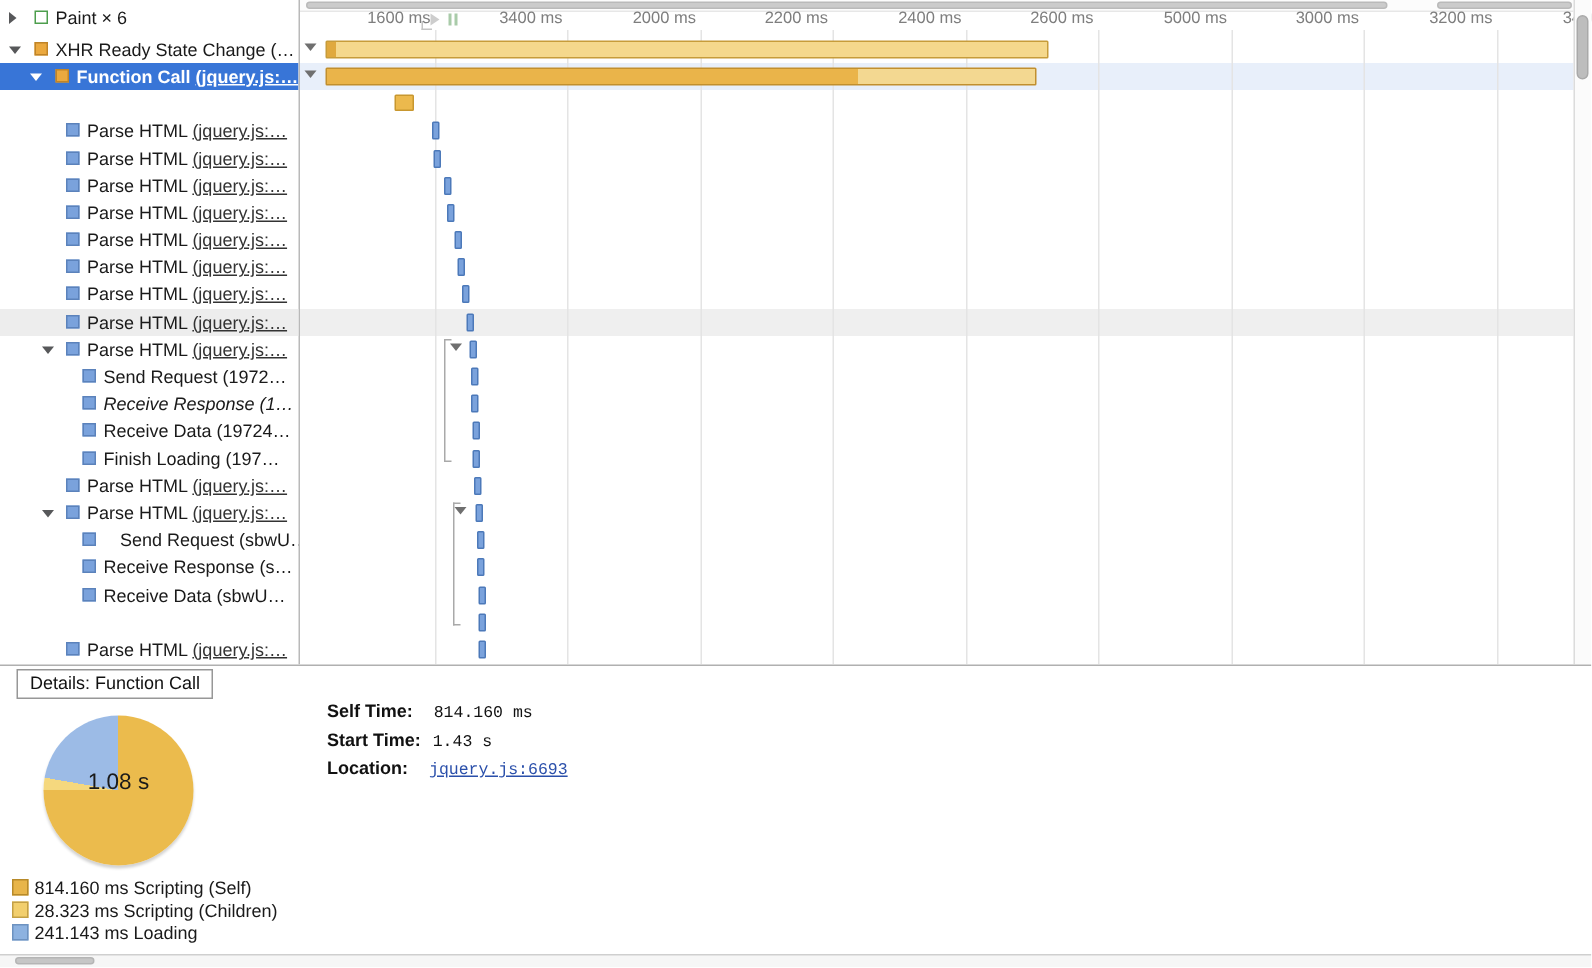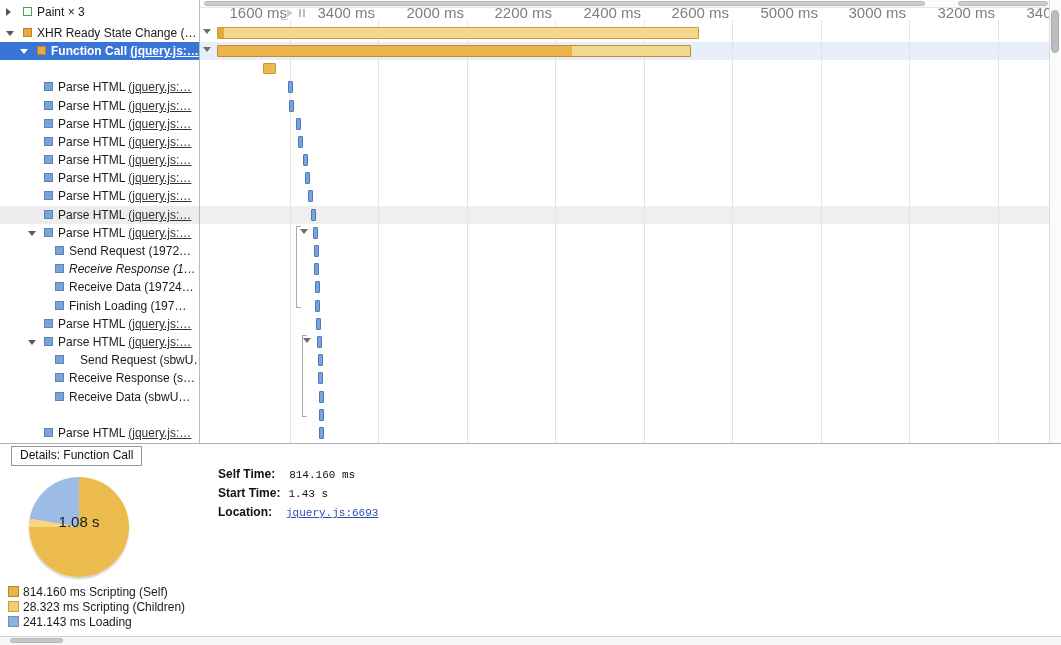--- a/index.html
+++ b/index.html
@@ -20,21 +20,21 @@
   .tri{position:absolute;width:0;height:0;}
   .tri-d{top:7px;border-left:4px solid transparent;border-right:4px solid transparent;border-top:5px solid #57585a;}
   .tri-r{top:5px;border-top:4px solid transparent;border-bottom:4px solid transparent;border-left:5px solid #57585a;}
   .t-row.sel .tri-d{border-top-color:#fff;}
 
   
   #graph{position:absolute;left:200px;top:0;width:861px;height:443px;background:#fff;overflow:hidden;}
   #hstrip{position:absolute;left:0;top:0;right:12px;height:7px;background:#fcfcfc;border-bottom:1px solid #e7e7e7;}
   .hthumb{position:absolute;top:1px;height:5px;border-radius:3px;background:#cbcbcb;border:1px solid #bababa;box-sizing:border-box;}
   .r-lbl{position:absolute;top:6px;width:72px;height:13px;line-height:13px;text-align:right;
-         font-size:15px;color:#7e7e7e;}
+         font-size:11px;color:#7e7e7e;}
   .gline{position:absolute;top:20px;height:423px;width:1px;background:#e4e4e4;}
   .band{position:absolute;left:0;right:12px;height:18px;}
   .band.sel{background:#e8effa;}
   .band.hl{background:#efefef;}
   .bar{position:absolute;box-sizing:border-box;border-radius:1px;}
   .bar-xhr{border:1px solid #c79c3a;background:#f5d88c;}
   .bar-xhr .lead{position:absolute;left:0;top:0;bottom:0;background:#e0a93e;}
   .bar-fc{border:1px solid #c18f2e;display:flex;}
   .bar-fc .solid{background:#eab44a;height:100%;}
   .bar-fc .lite{background:#f3d891;height:100%;flex:1;}
@@ -73,21 +73,21 @@
 </style>
 </head>
 <body>
 
 <div id="app">
 
   <div id="sidebar">
       <div class="t-row" style="top: 3px;">
         <div class="tri tri-r" style="left: 6px;"></div>
         <div class="icn" style="left: 23px; background: rgb(255, 255, 255); border-color: rgb(77, 158, 77);"></div>
-        <div class="t-lbl" style="left: 37px;">Paint × 3</div>
+        <div class="t-lbl" style="left: 37px;">Paint × 6</div>
       </div>
       <div class="t-row" style="top: 24px;">
         <div class="tri tri-d" style="left: 6px;"></div>
         <div class="icn" style="left: 23px; background: rgb(235, 169, 63); border-color: rgb(192, 132, 40);"></div>
         <div class="t-lbl" style="left: 37px;">XHR Ready State Change (…</div>
       </div>
       <div class="t-row sel" style="top: 42px;">
         <div class="tri tri-d" style="left: 20px;"></div>
         <div class="icn" style="left: 37px; background: rgb(235, 169, 63); border-color: rgb(192, 132, 40);"></div>
         <div class="t-lbl" style="left: 51px;">Function Call <span class="t-lnk">(jquery.js:…</span></div>

